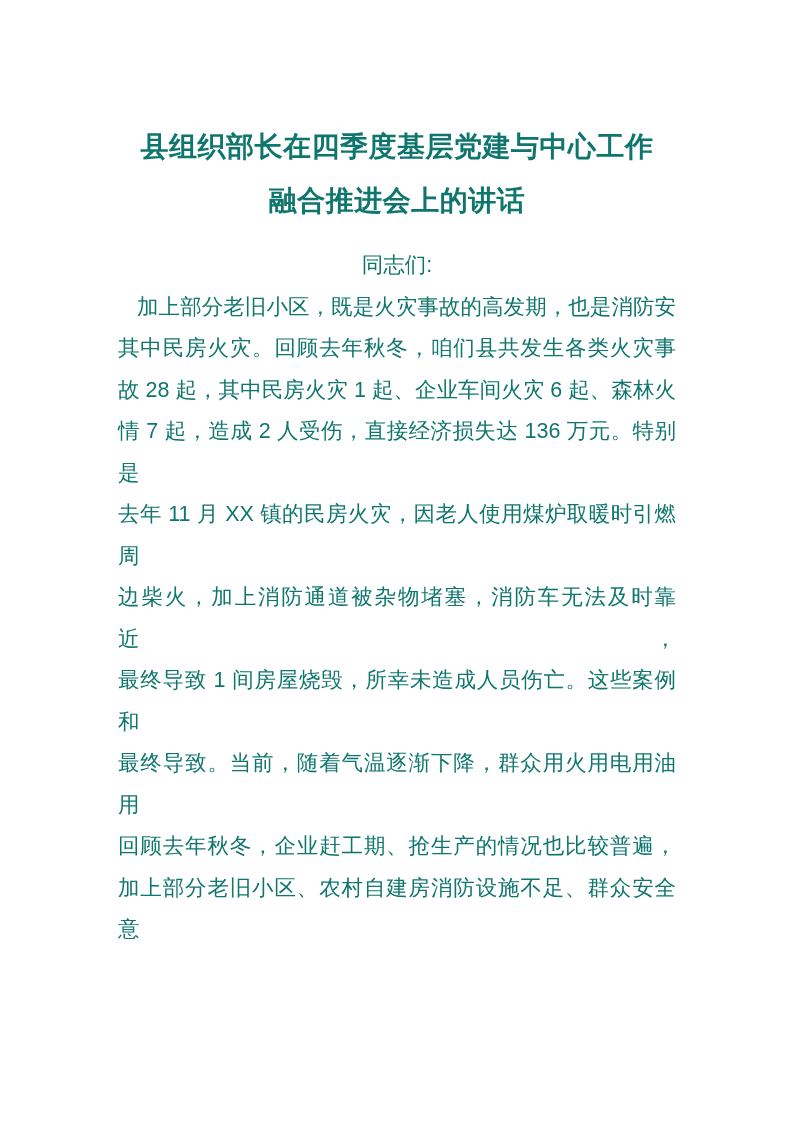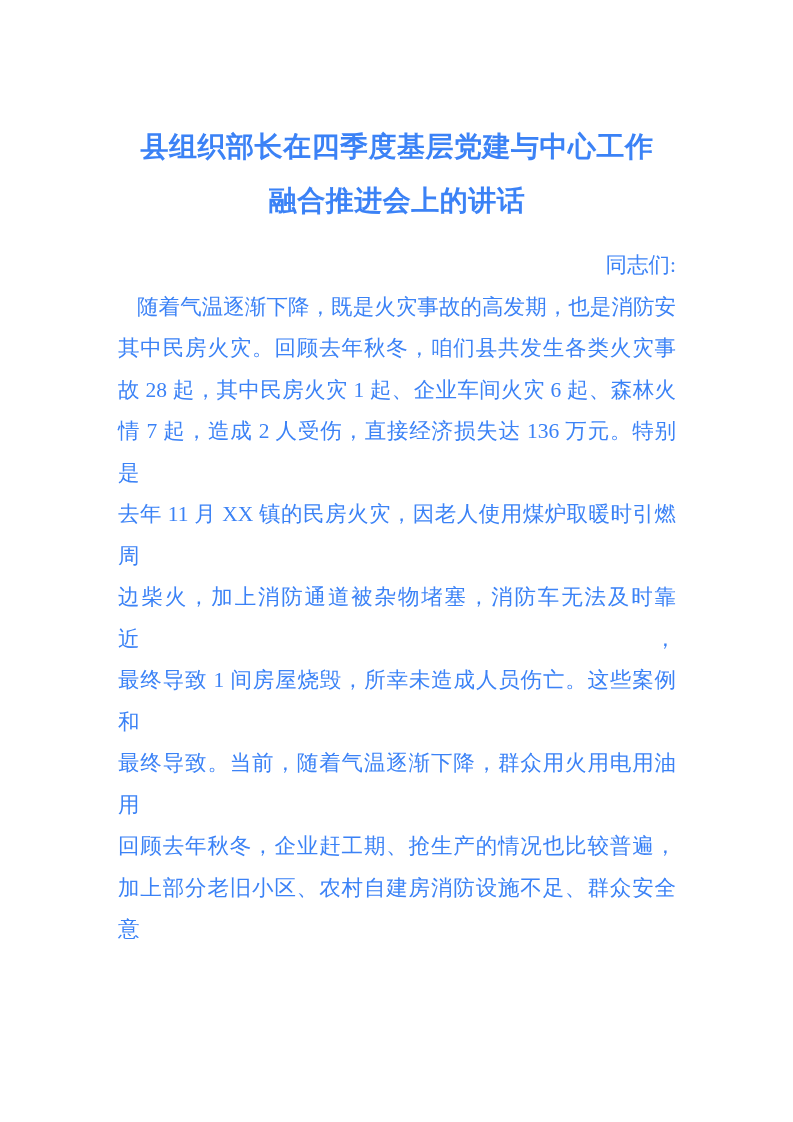--- a/index.html
+++ b/index.html
@@ -10,59 +10,59 @@
   body {
     width: 793px;
     height: 1122px;
     overflow: hidden;
   }
   .page {
     box-sizing: border-box;
     width: 793px;
     height: 1122px;
     background: #ffffff;
-    color: #3b82f6;
-    font-family: Liberation Serif, serif;
+    color: #0f766e;
+    font-family: Liberation Sans, sans-serif;
     padding: 120px 117px 0 118px;
   }
   .title {
     font-size: 28px;
     line-height: 54px;
     font-weight: 700;
     letter-spacing: 0.5px;
   }
   .title .line {
     text-align: center;
     white-space: nowrap;
   }
   .body-text {
     margin-top: 17px;
     font-size: 21.5px;
     line-height: 41.5px;
   }
   .line {
-    text-align: right;
+    text-align: center;
   }
   .just {
     text-align: justify;
     text-align-last: justify;
   }
   .ind-lg { text-indent: 19px; }
 </style>
 </head>
 <body>
 
 <div class="page">
   <div class="title">
       <div class="line">县组织部长在四季度基层党建与中心工作</div>
       <div class="line">融合推进会上的讲话</div>
     </div>
   <div class="body-text">
       <div class="line">同志们:</div>
-      <div class="line just ind-lg">随着气温逐渐下降，既是火灾事故的高发期，也是消防安</div>
+      <div class="line just ind-lg">加上部分老旧小区，既是火灾事故的高发期，也是消防安</div>
       <div class="line just">其中民房火灾。回顾去年秋冬，咱们县共发生各类火灾事</div>
       <div class="line just">故 28 起，其中民房火灾 1 起、企业车间火灾 6 起、森林火</div>
       <div class="line just">情 7 起，造成 2 人受伤，直接经济损失达 136 万元。特别是</div>
       <div class="line just">去年 11 月 XX 镇的民房火灾，因老人使用煤炉取暖时引燃周</div>
       <div class="line just">边柴火，加上消防通道被杂物堵塞，消防车无法及时靠近，</div>
       <div class="line just">最终导致 1 间房屋烧毁，所幸未造成人员伤亡。这些案例和</div>
       <div class="line just">最终导致。当前，随着气温逐渐下降，群众用火用电用油用</div>
       <div class="line just">回顾去年秋冬，企业赶工期、抢生产的情况也比较普遍，</div>
       <div class="line just">加上部分老旧小区、农村自建房消防设施不足、群众安全意</div>
     </div>

